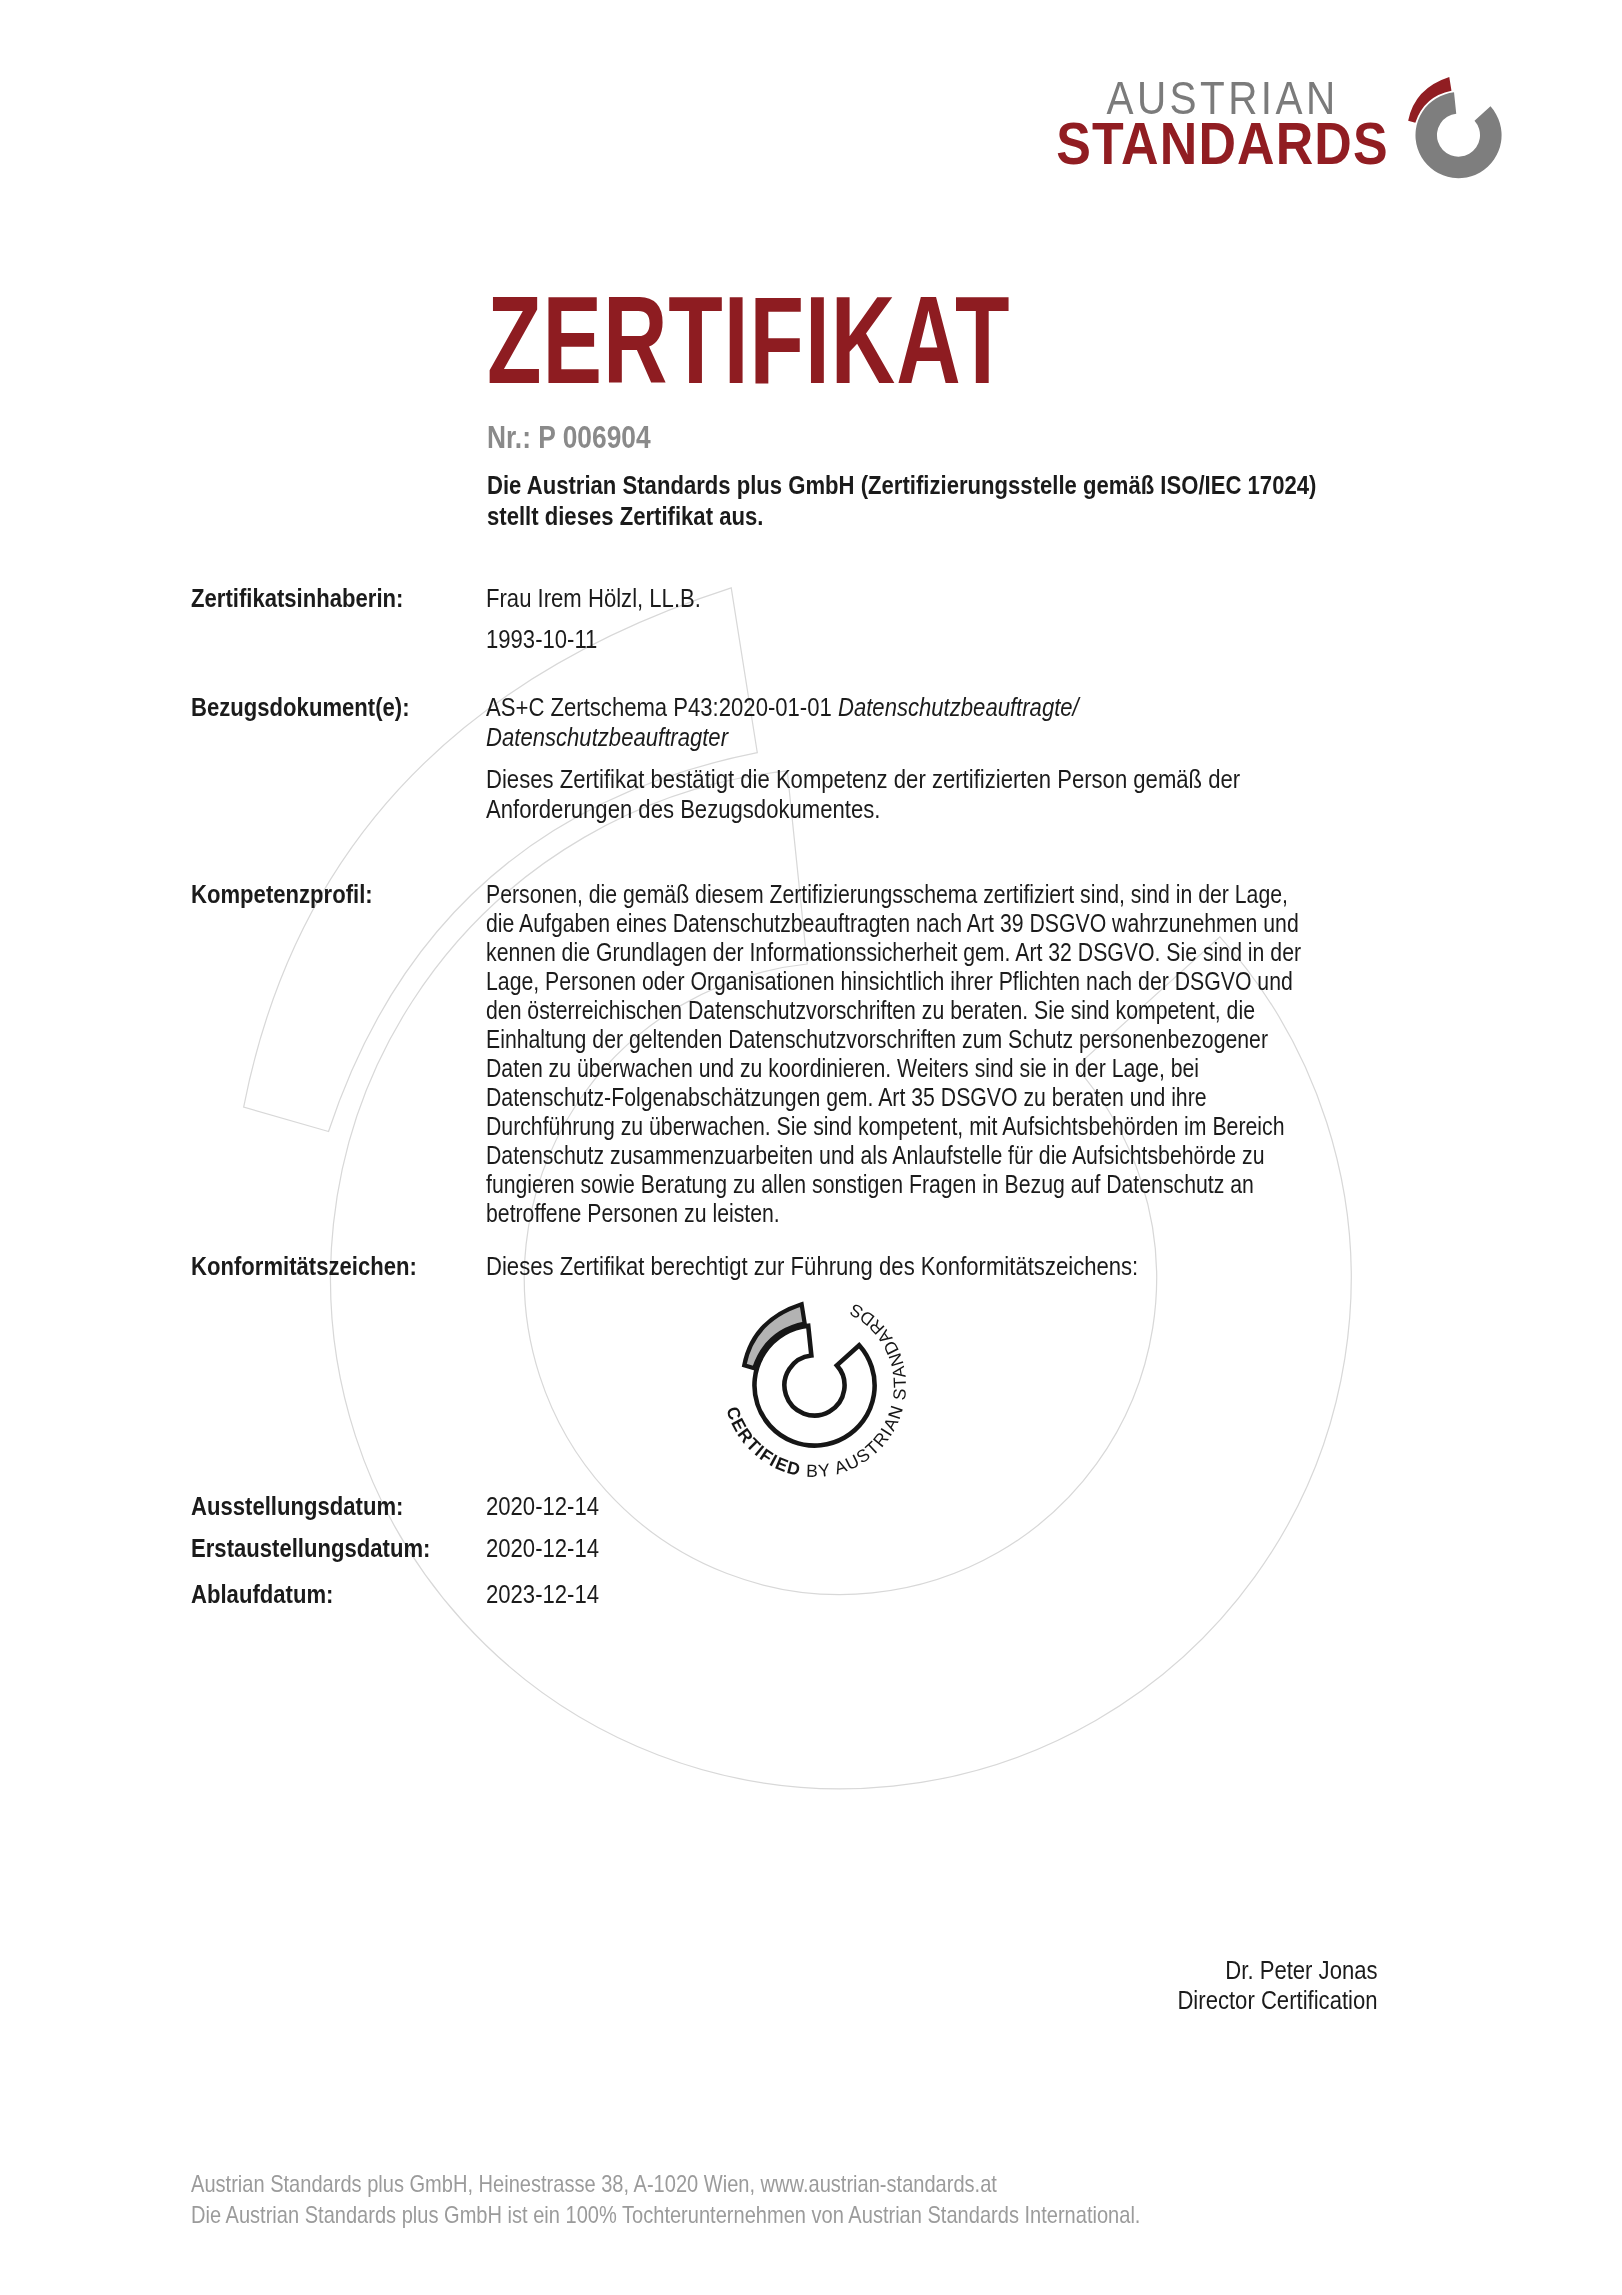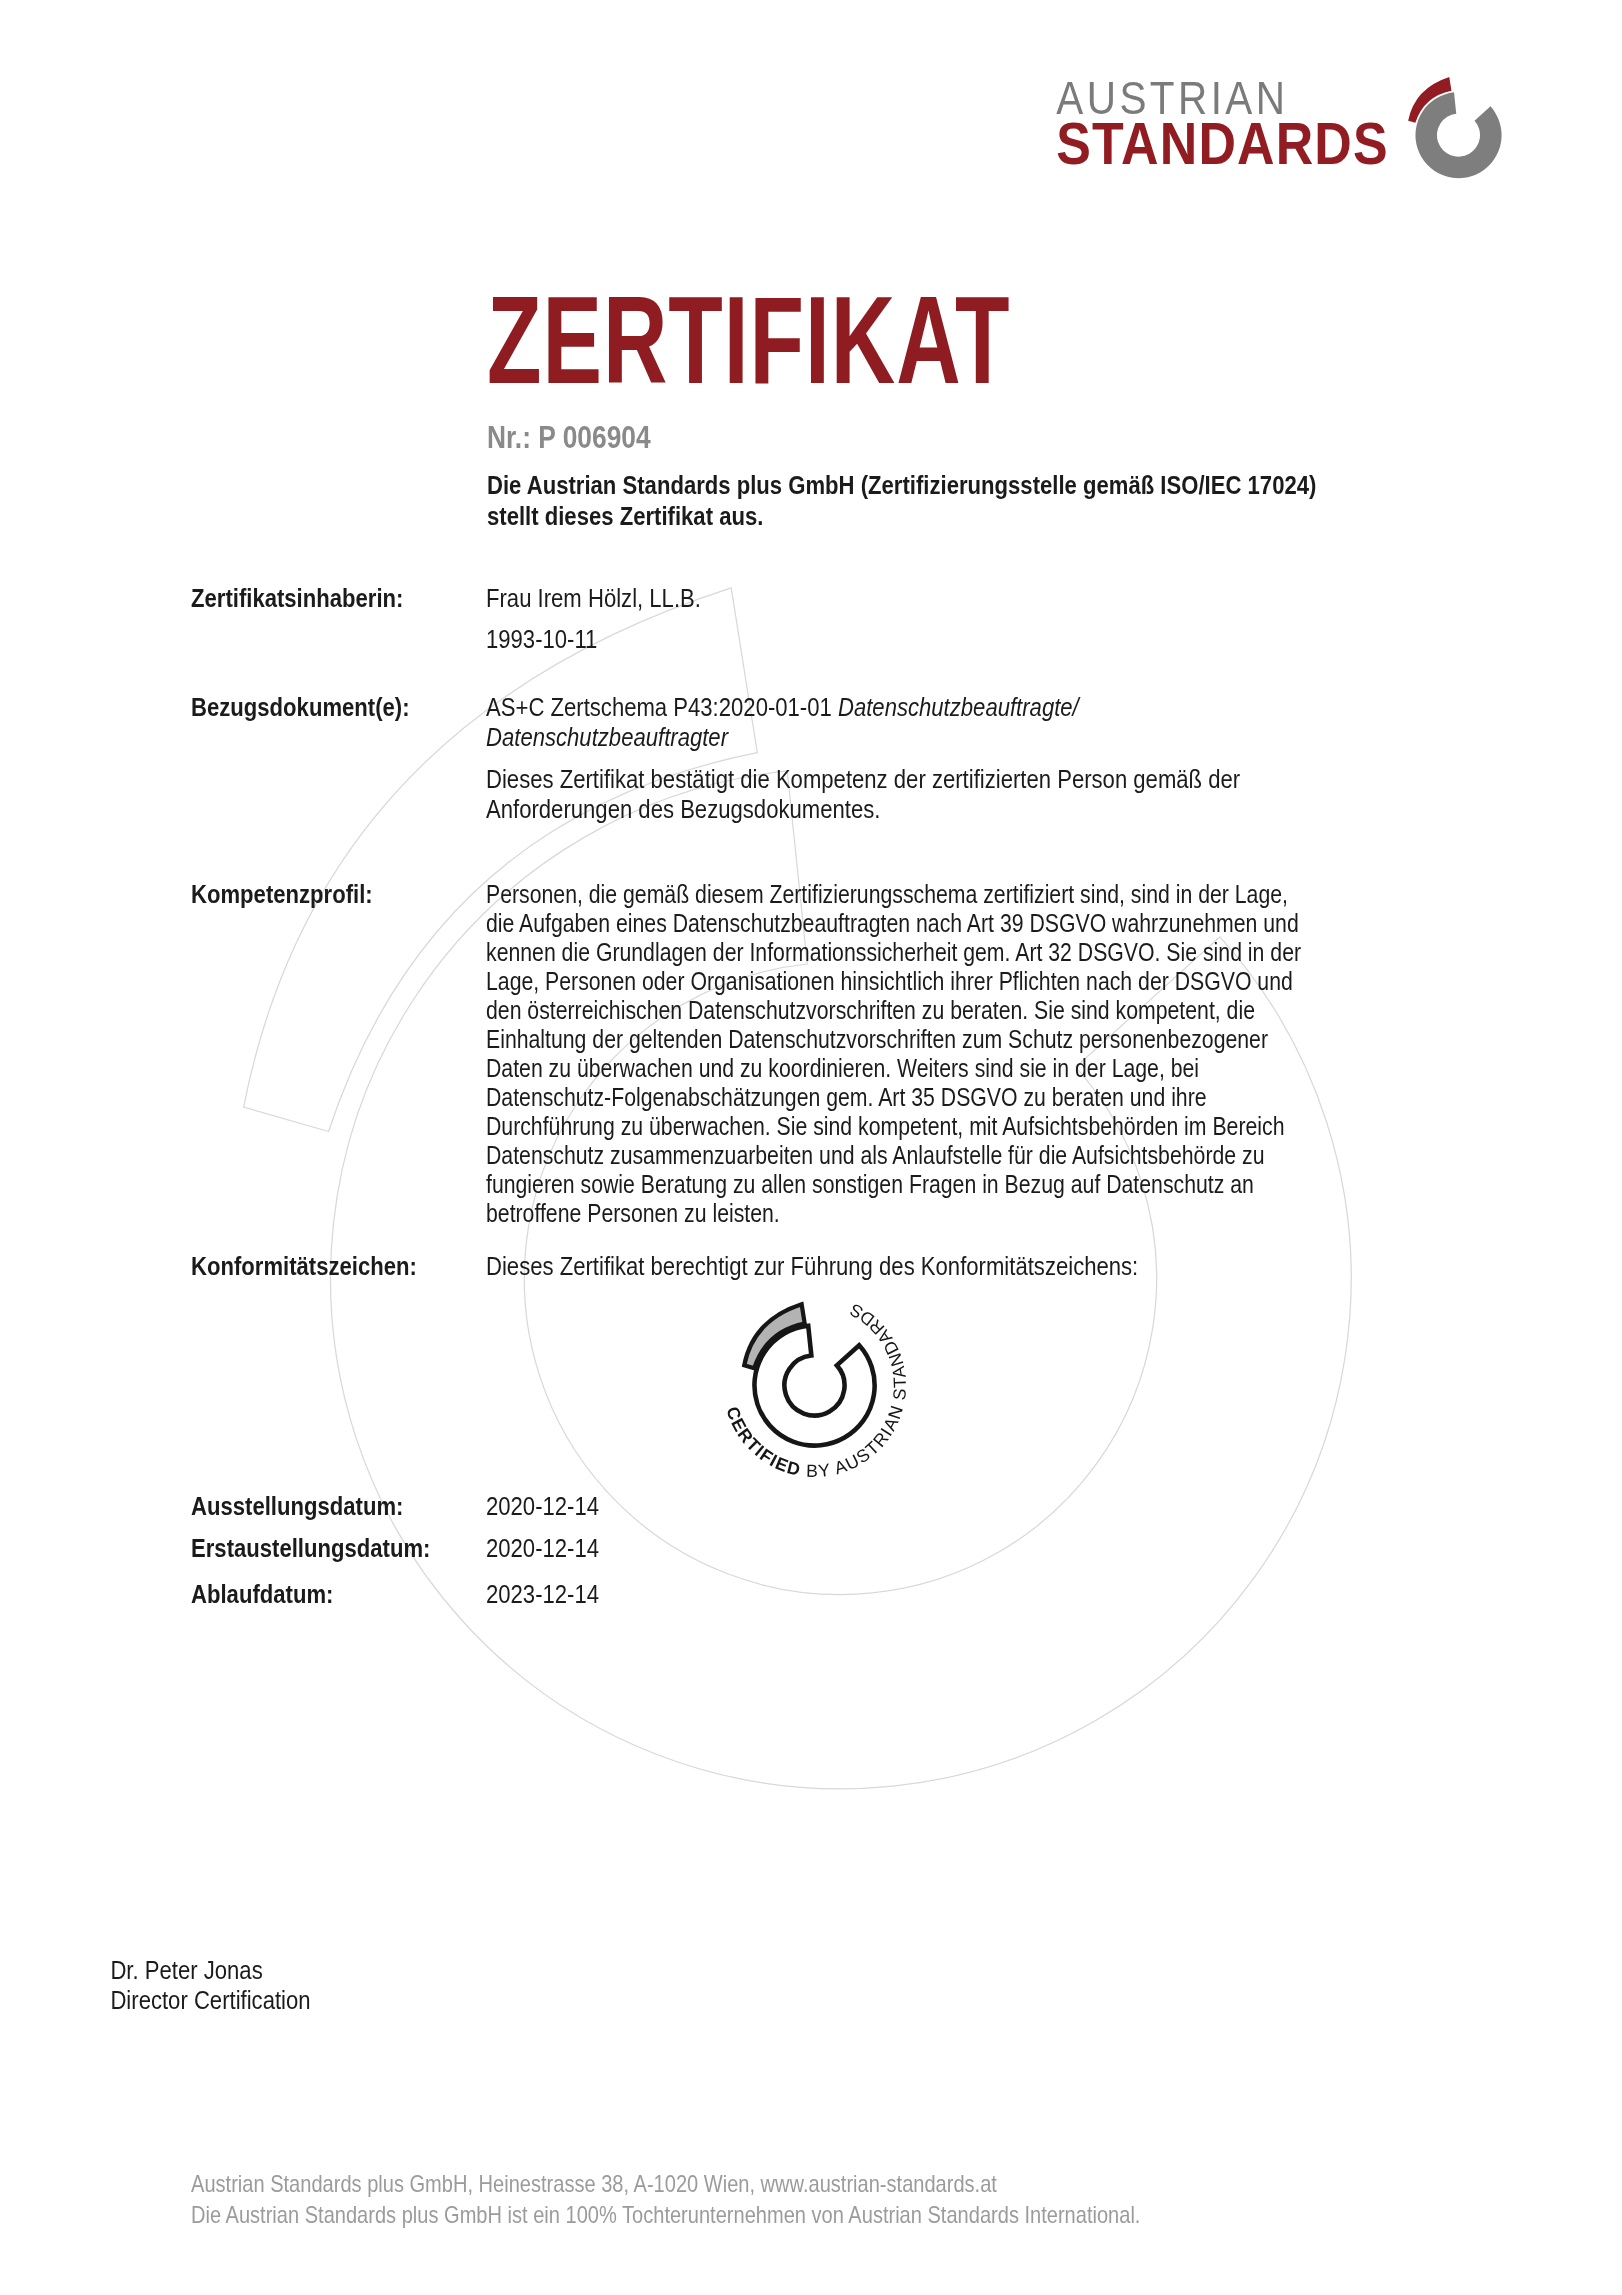--- a/index.html
+++ b/index.html
@@ -21,38 +21,38 @@
     left:487px;top:278px;font-size:124px;line-height:1;font-weight:700;
     color:#8e1c21;letter-spacing:1.3px;transform:scaleX(0.72);transform-origin:0 0;white-space:nowrap;
   }
   .cert-no{left:487px;top:420px;font-size:31px;font-weight:700;color:#8a8a8a;}
   .intro{left:487px;top:470px;font-size:26px;font-weight:700;line-height:31px;}
 
   .label{font-size:26px;font-weight:700;white-space:nowrap;}
   .value{font-size:26px;font-weight:400;line-height:30px;}
   .italic{font-style:italic;}
   .para{font-size:25px;line-height:29px;}
-  .sig{left:0;top:1955px;width:1472px;text-align:left;font-size:26px;line-height:30px;}
+  .sig{left:16px;top:1955px;width:1472px;text-align:right;font-size:26px;line-height:30px;}
   .footer{left:191px;top:2138px;font-size:23.6px;line-height:31px;color:#9b9b9b;}
 
   .mark-circletext{font-size:27px;letter-spacing:2px;fill:#161616;}
   .mark-circletext .heavy{font-weight:700;}
   svg{display:block;}
 </style>
 </head>
 <body>
 
 <svg class="abs" style="left:-47px;top:391px;overflow:visible;" width="1775" height="1775" viewBox="0 0 320 320">
   <g fill="none" stroke="#d8d8d8" stroke-width="0.22">
     <path d="M228.4 98.4 A92 92 0 1 1 150.4 68.5 L154 103.3 A57 57 0 1 0 202.4 121.9 Z"></path>
     <path d="M67.7 133.5 L52.4 129.1 Q66.05 59.5 140.3 35.5 L145 65.2 Q86.45 76.85 67.7 133.5 Z"></path>
   </g>
 </svg>
 
-<div class="abs" style="right:233px;top:77px;text-align:left;">
+<div class="abs" style="right:233px;top:77px;text-align:center;">
   <div class="logo-word-top cond-right">AUSTRIAN</div>
   <div class="logo-word-bottom cond-right">STANDARDS</div>
 </div>
 
 <svg class="abs" style="left:1393px;top:65px;" width="131" height="131" viewBox="20 10 280 280">
   <path fill="#7e7e7e" d="M228.4 98.4 A92 92 0 1 1 150.4 68.5 L155.2 114.2 A46 46 0 1 0 194.2 129.2 Z"></path>
   <path fill="#911d22" d="M67.7 133.5 L52.4 129.1 Q66.05 59.5 140.3 35.5 L145 65.2 Q86.45 76.85 67.7 133.5 Z"></path>
 </svg>
 
 <div class="abs doc-title">ZERTIFIKAT</div>

